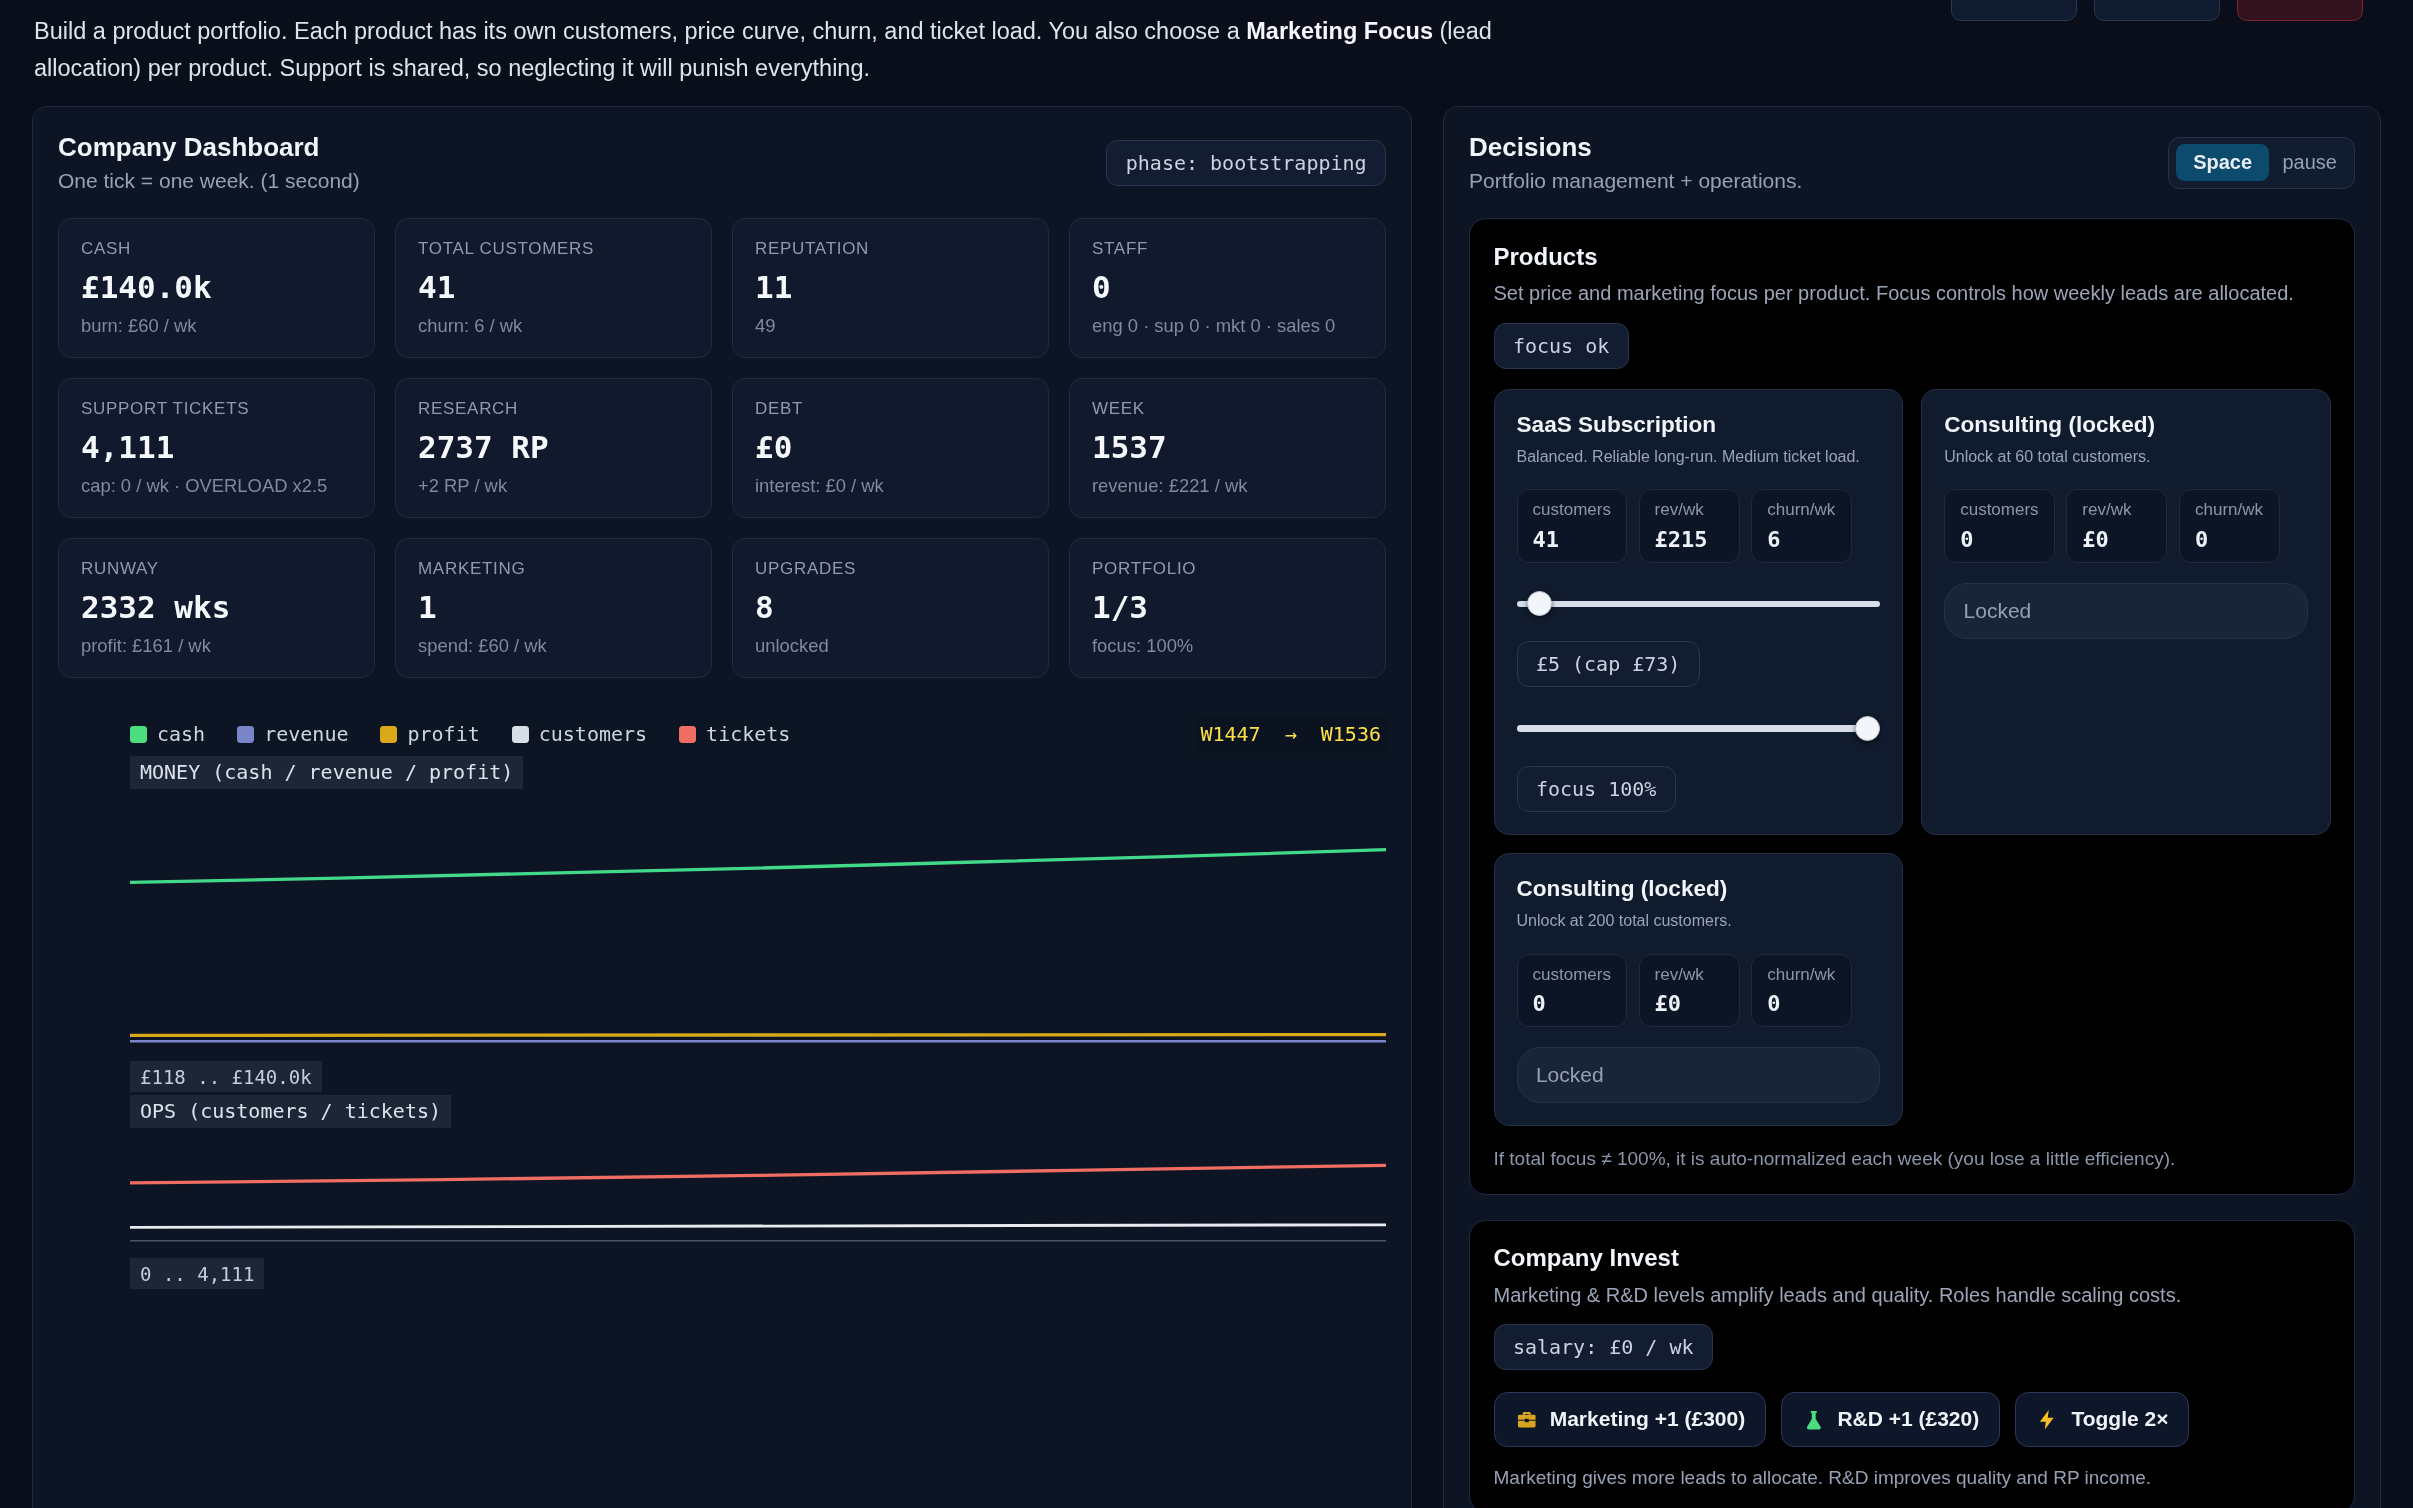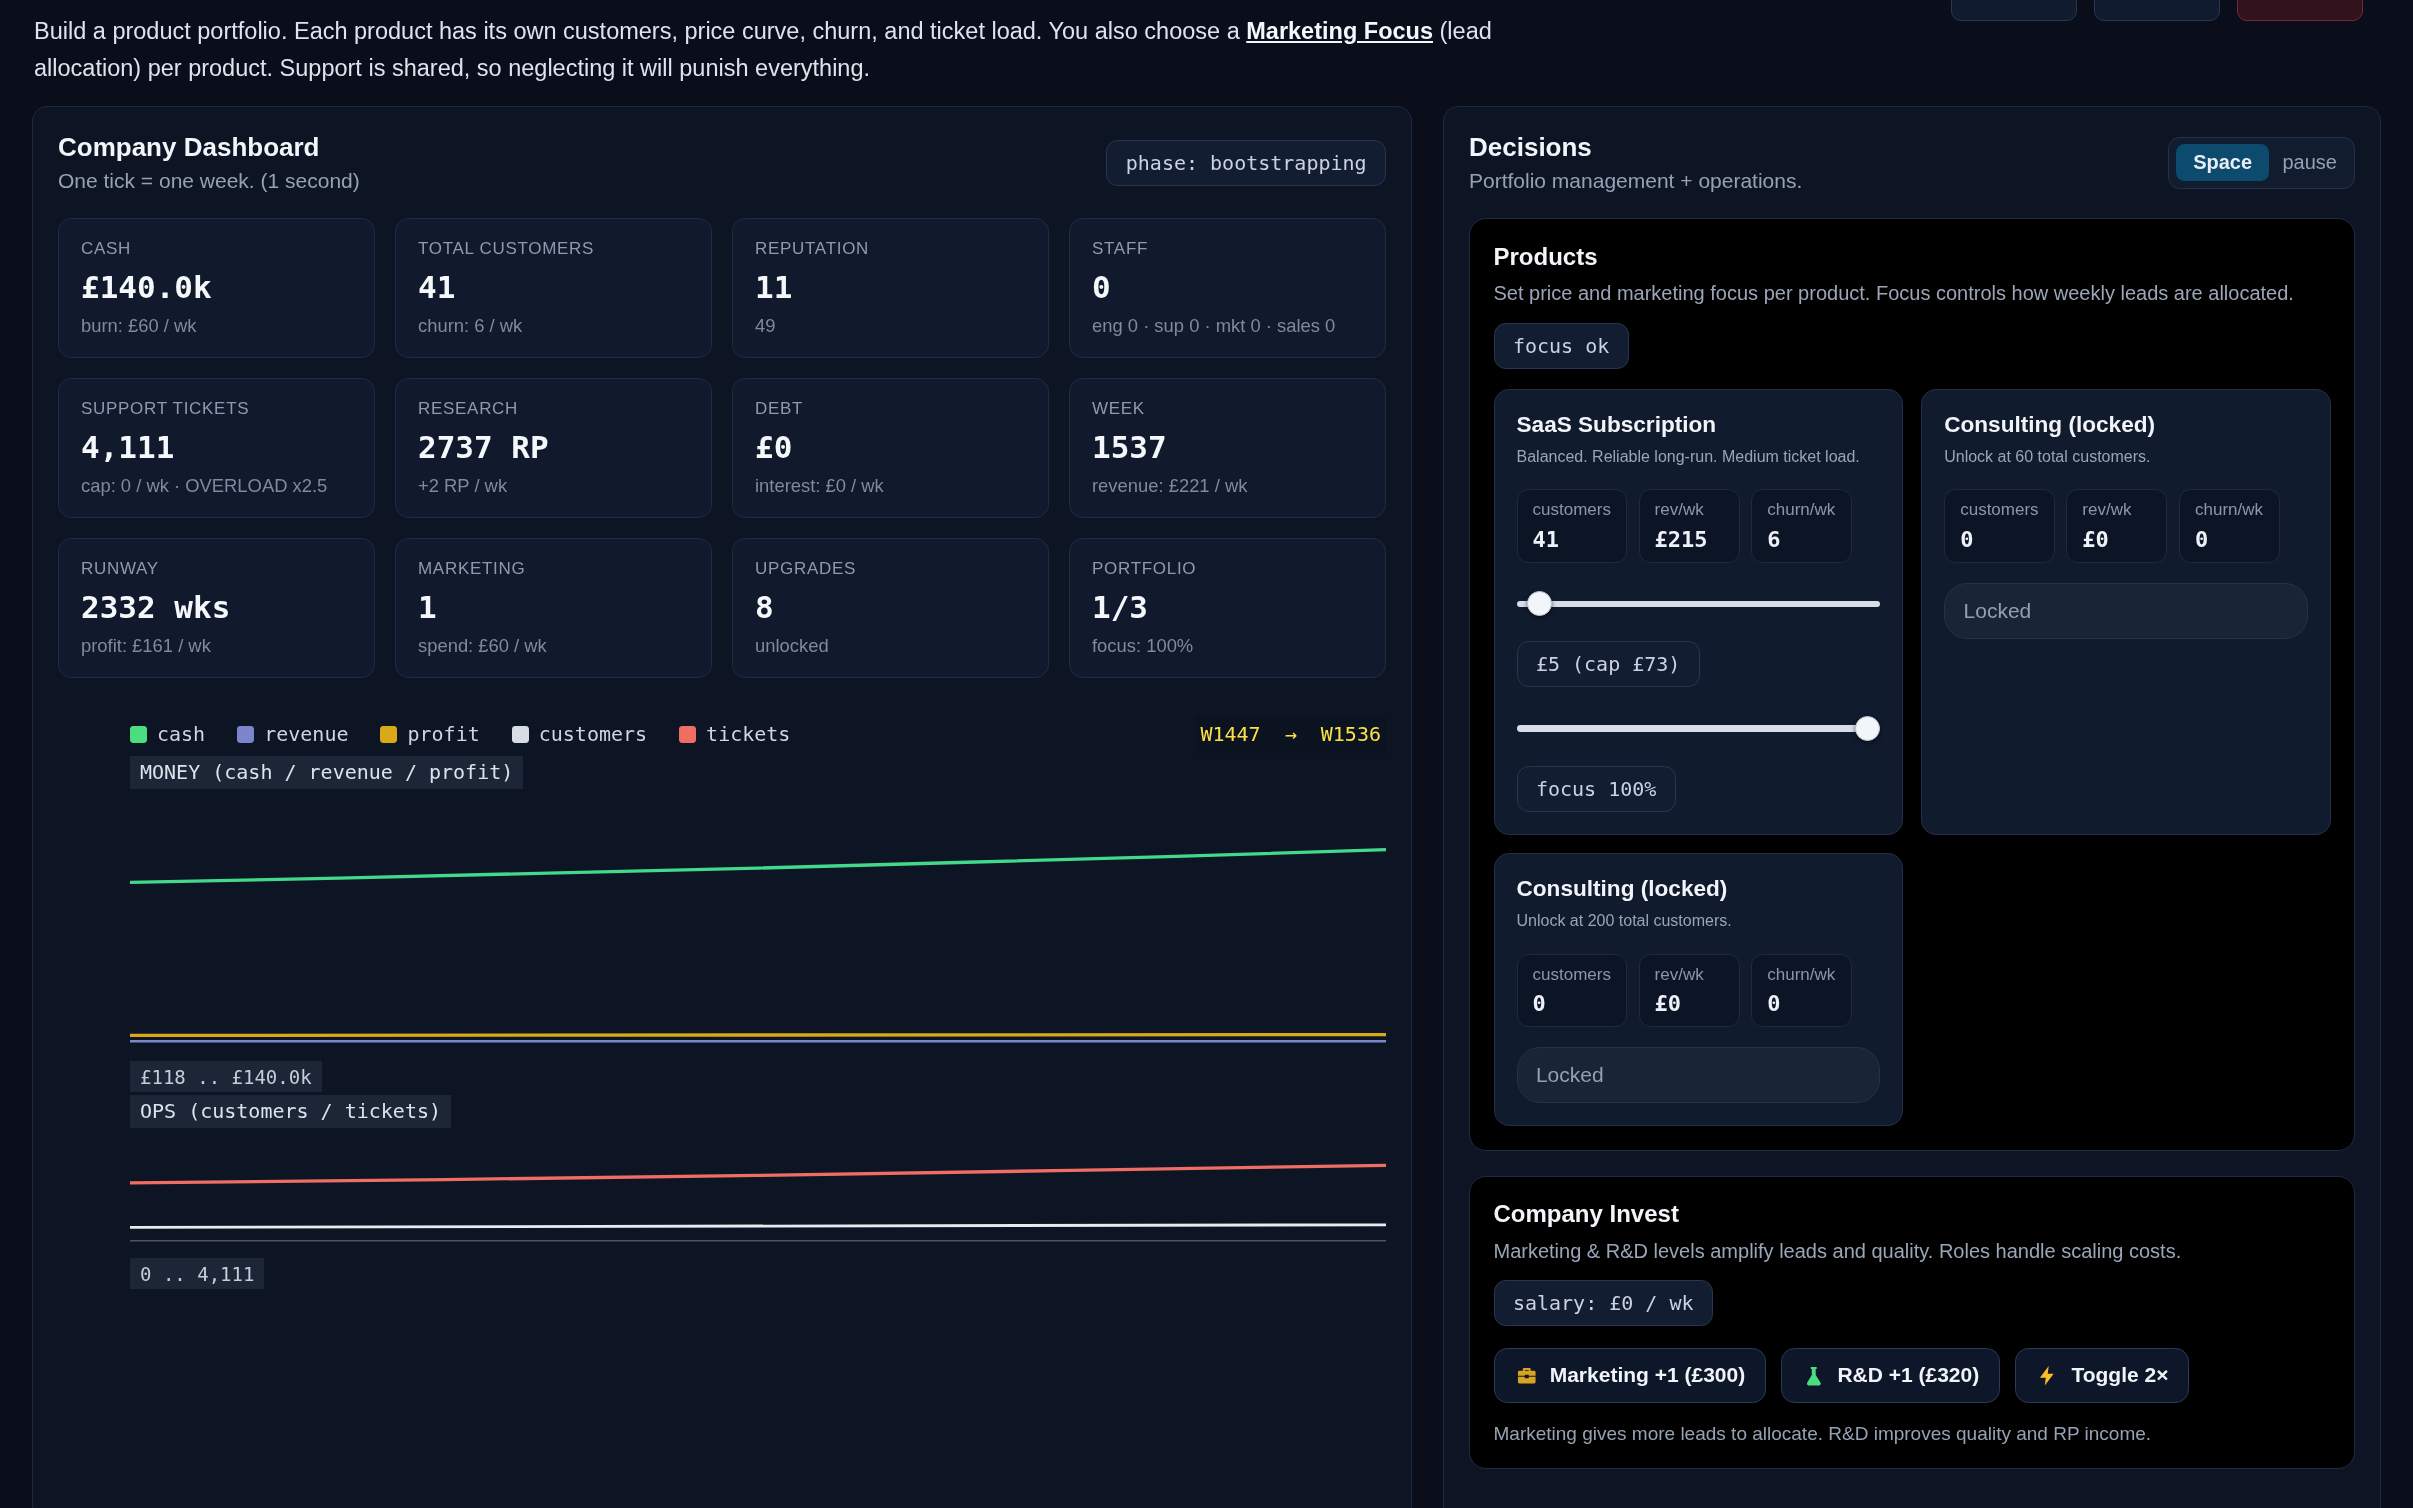--- a/index.html
+++ b/index.html
@@ -6,21 +6,21 @@
   html,body { margin:0; padding:0; }
   body {
     width:2413px; height:1508px; overflow:hidden;
     background:#090e1a; color:#e8edf4;
     font-family:"Liberation Sans", sans-serif;
   }
 
   
   .topbar { position:relative; padding:13.4px 34px 18.4px 34px; }
   .intro { font-size:23.5px; line-height:37px; max-width:1500px; color:#dde4ee; }
-  .intro b { color:#f4f7fb; font-weight:700;text-decoration:underline; }
+  .intro b { color:#f4f7fb; font-weight:700; }
   .top-buttons { position:absolute; top:-13.4px; right:50px; display:flex; gap:17px; }
   .top-btn { width:126px; height:34px; border-radius:10px; background:#111b2f; border:0.8px solid #2a3750; }
   .top-btn.danger { background:#31121d; border-color:#7c2336; }
 
   
   .layout { display:flex; gap:31px; padding:0 32px; align-items:stretch; }
   .panel { background:#0d1423; border:0.8px solid #1e2940; border-radius:15px; padding:25px; min-height:1416px; }
   .panel.left { width:1380px; flex:none; }
   .panel.right { flex:1; }
 
@@ -319,20 +319,21 @@
             <div class="mini-stat">
               <div class="mini-label">churn/wk</div>
               <div class="mini-value">0</div>
             </div>
           </div>
           <button class="locked-btn">Locked</button>
         </div>
 
       </div>
 
+      <div class="focus-note">If total focus ≠ 100%, it is auto-normalized each week (you lose a little efficiency).</div>
     </div>
 
     <div class="section-card">
       <div class="section-title">Company Invest</div>
       <div class="section-desc">Marketing &amp; R&amp;D levels amplify leads and quality. Roles handle scaling costs.</div>
       <div class="badge section-badge">salary: £0 / wk</div>
 
       <div class="invest-buttons">
         <button class="invest-btn">
           <svg width="23.5" height="23.5" viewBox="0 0 24 24">

